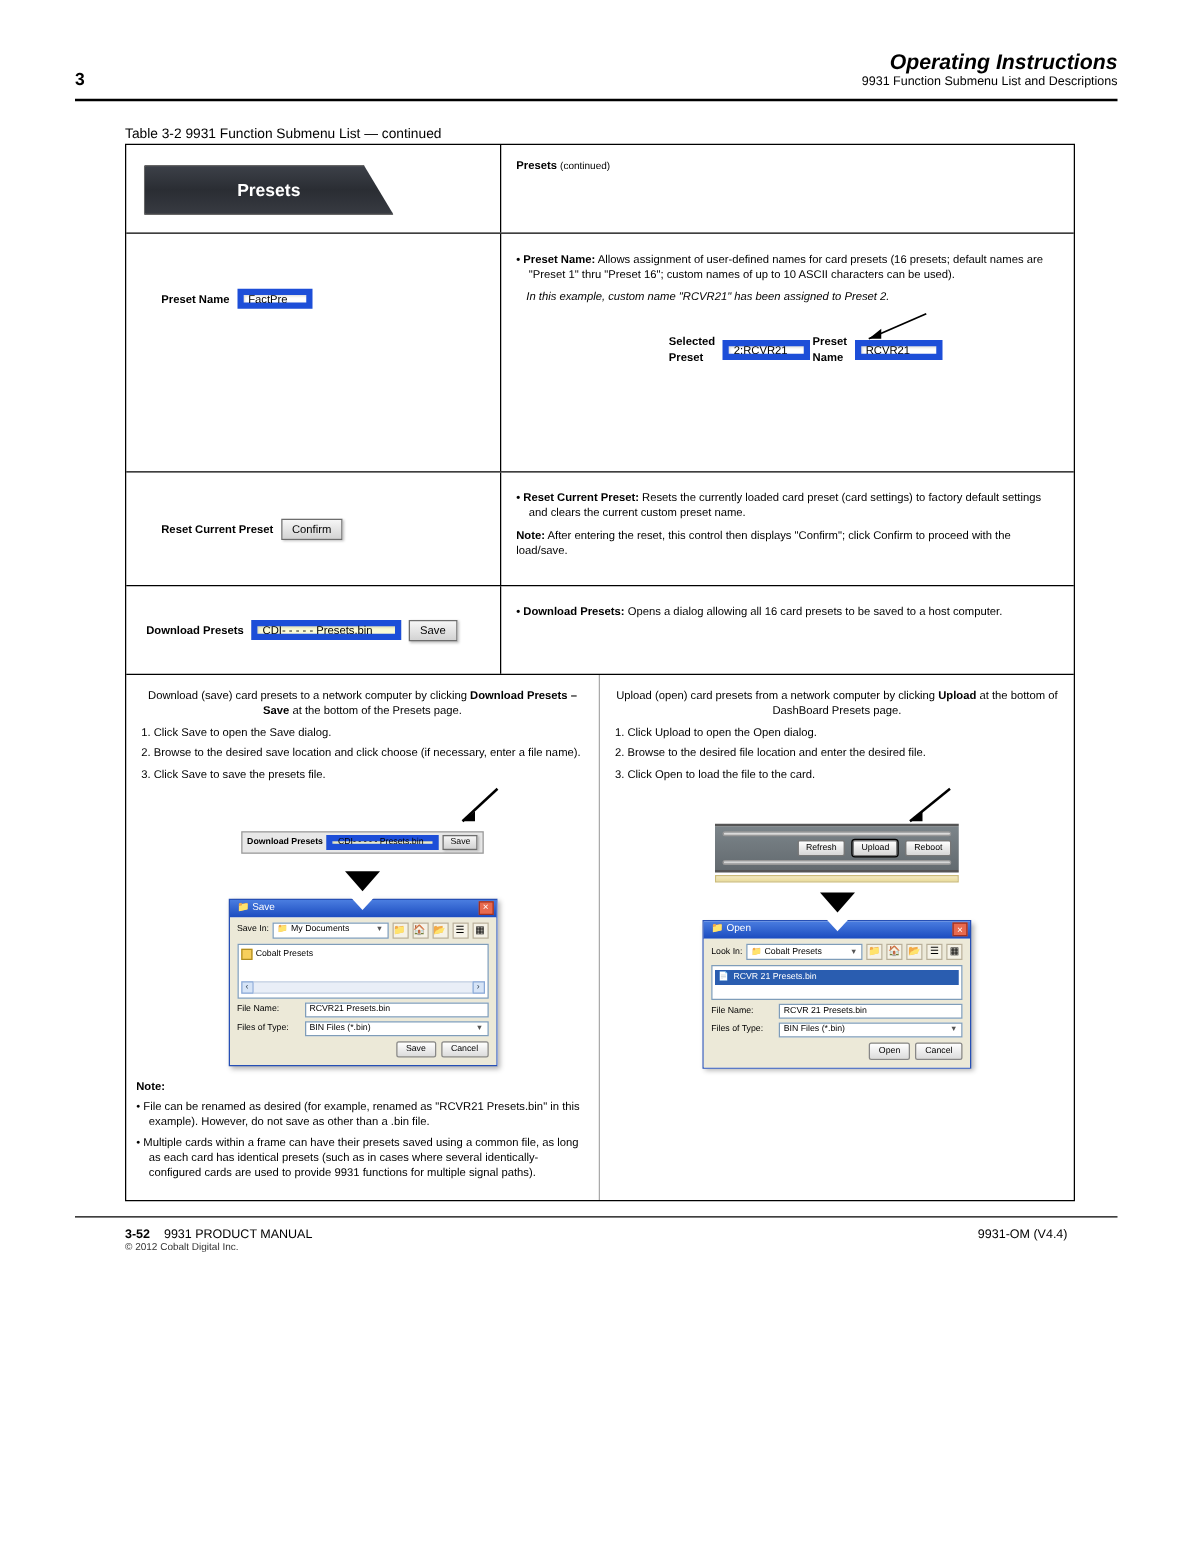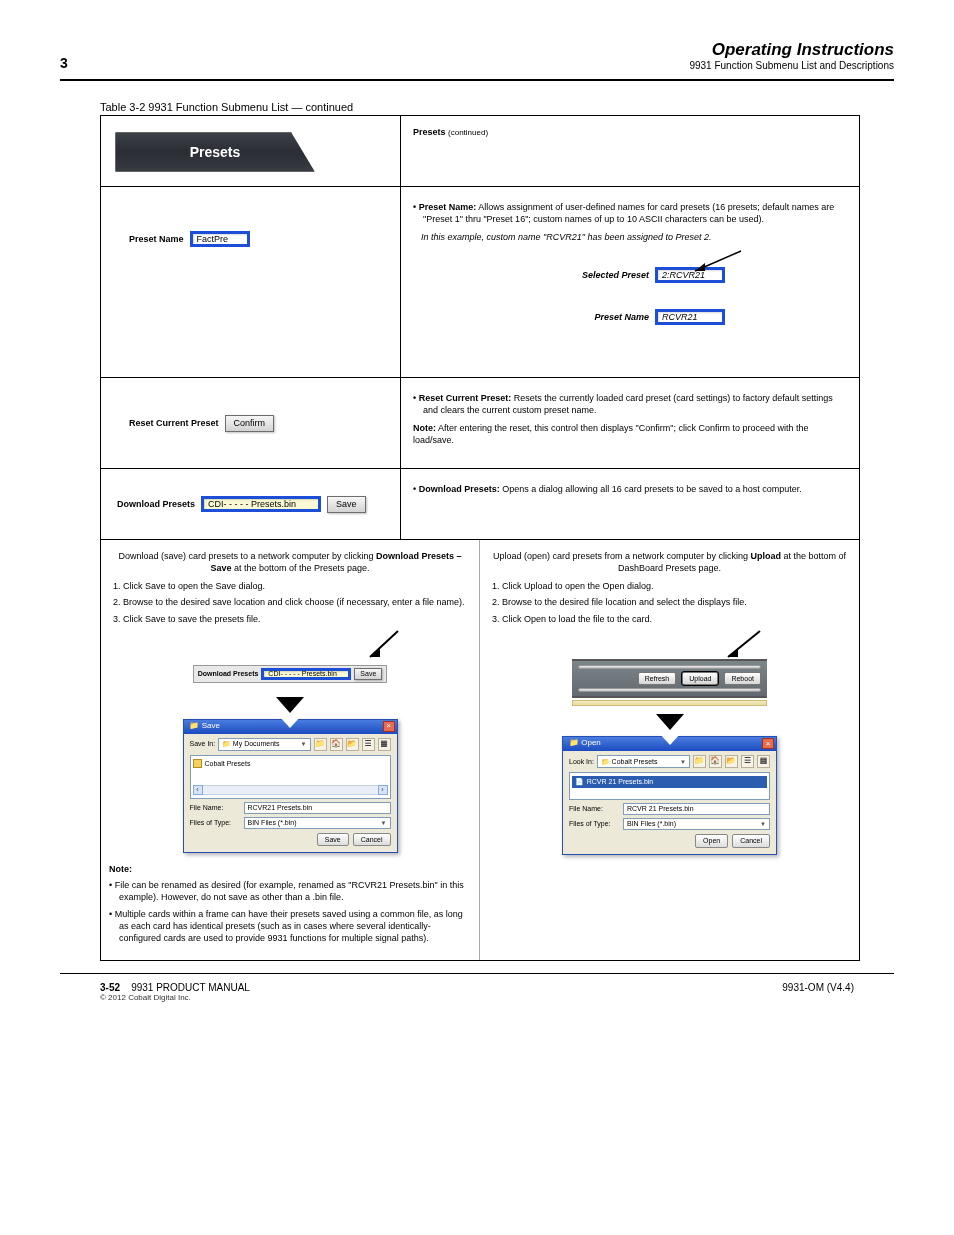--- a/index.html
+++ b/index.html
@@ -72,21 +72,21 @@
     display:flex; align-items:center; justify-content:center;
     color:#fff; font-weight:bold; font-size:14px;
     position:relative;
     box-shadow: inset 0 0 0 1px #666;
     clip-path: polygon(0 0,88% 0,100% 100%,0 100%);
   }
   
   .fld-row { display:flex; align-items:center; gap:6px; margin:4px 0;}
   .fld-label { font-size:9px; font-weight:bold; }
   .fld-input {
-    border:3px solid #1d4ed8; background:#fff; height:16px;
+    border:5px solid #1d4ed8; background:#fff; height:16px;
     padding: 0 4px; font-size:9px; display:inline-flex; align-items:center;
     box-shadow: inset 1px 1px 2px rgba(0,0,0,0.15);
     min-width:60px;
   }
   .fld-input.yellow { background:#fbfbd6; }
   .ui-btn {
     border:1px solid #6d6d6d; background:linear-gradient(180deg,#f6f6f6,#d3d3d3);
     height:17px; padding:0 8px; font-size:9px;
     display:inline-flex; align-items:center; justify-content:center;
     box-shadow: 1px 1px 2px rgba(0,0,0,0.25);
@@ -183,21 +183,21 @@
   .pageno { font-weight:bold; }
   .small-widget {
     display:inline-flex;align-items:center;border:1px solid #999;background:#e8e8e8;
     padding:2px 4px;gap:3px;margin: 0 auto; position:relative;
   }
   .widget-wrap { text-align:center; position:relative; padding-top:36px; }
   .diag-arrow {
     position:absolute; left:50%; top:0;
   }
   
-  .sel-block { display:flex;flex-direction:column;gap:18px;margin:20px auto 10px auto;align-items:flex-end;width:190px;position:relative;font-style:italic;}
+  .sel-block { display:flex;flex-direction:row;gap:2px;margin:20px auto 10px auto;align-items:flex-end;width:190px;position:relative;}
   .pointer-arrow { position:absolute; top:-14px; right:-18px; }
 </style>
 </head>
 <body>
 
 <div class="page">
   <div class="header-row">
     <div class="logo">3</div>
     <div class="rh">
       <div style="font-style:italic;font-weight:bold;font-size:17px;">Operating Instructions</div>
@@ -372,21 +372,21 @@
               <div class="bullet">• <span>Multiple cards within a frame can have their presets saved using a common file, as long as each card has identical presets (such as in cases where several identically-configured cards are used to provide 9931 functions for multiple signal paths).</span></div>
             </div>
           </div>
 
           <div class="half-col">
             <div class="section-title" style="text-align:center;">
               <span>Upload (open) card presets from a network computer by clicking <b>Upload</b> at the bottom of DashBoard Presets page.</span>
             </div>
             <ol>
               <li><span>Click Upload to open the Open dialog.</span></li>
-              <li><span>Browse to the desired file location and select the displays file.</span></li>
+              <li><span>Browse to the desired file location and enter the desired file.</span></li>
               <li><span>Click Open to load the file to the card.</span></li>
             </ol>
 
             <div class="widget-wrap" style="padding-top:30px;">
               <svg class="diag-arrow" width="60" height="36" style="margin-left:40px;">
                 <line x1="50" y1="2" x2="18" y2="28" stroke="#000" stroke-width="2"></line>
                 <polygon points="18,28 28,20 28,28" fill="#000"></polygon>
               </svg>
               <div class="greybar">
                 <div class="hbar"></div>

